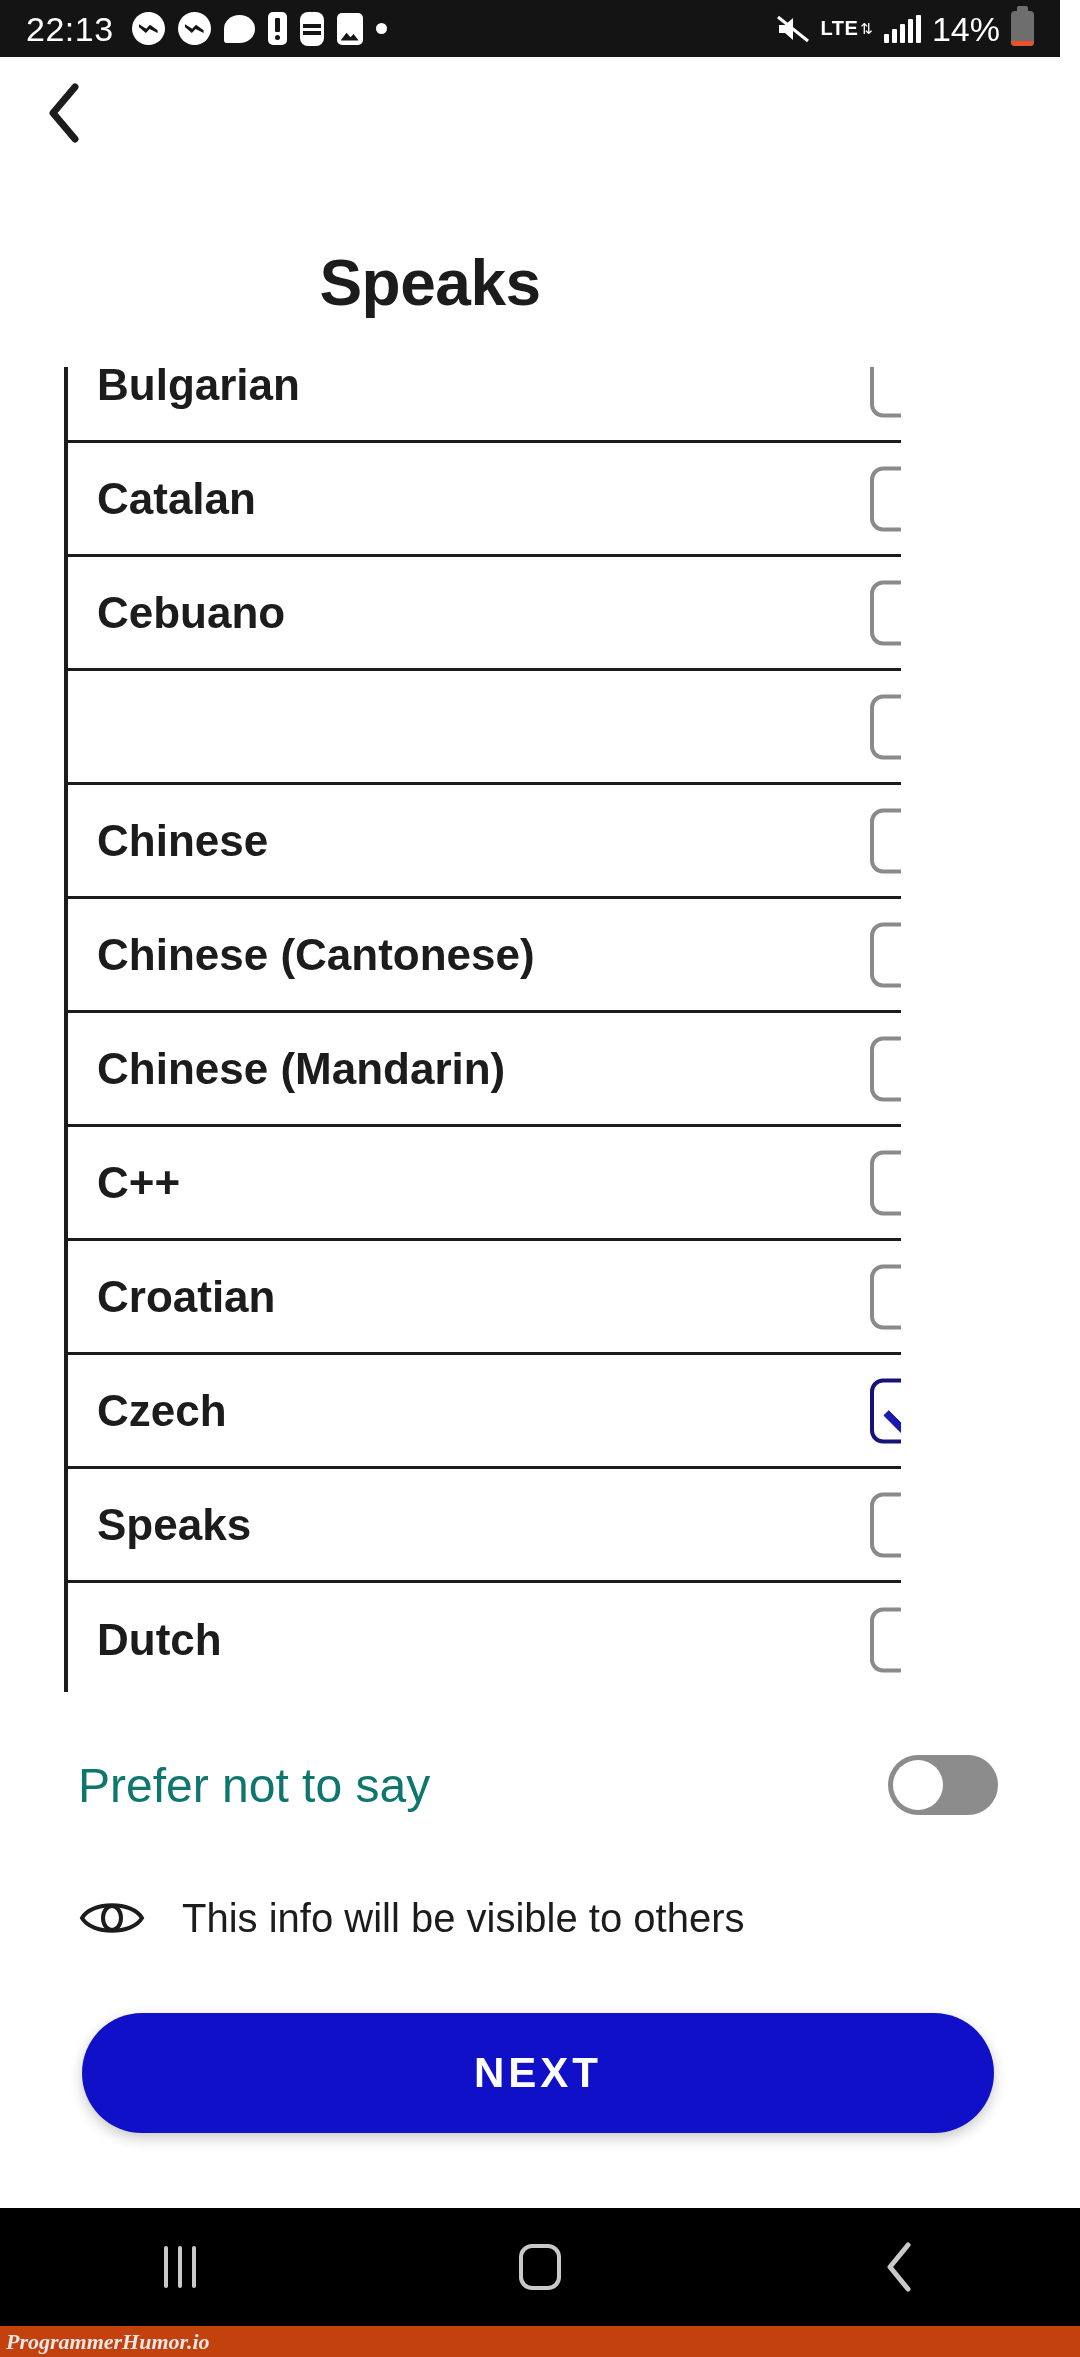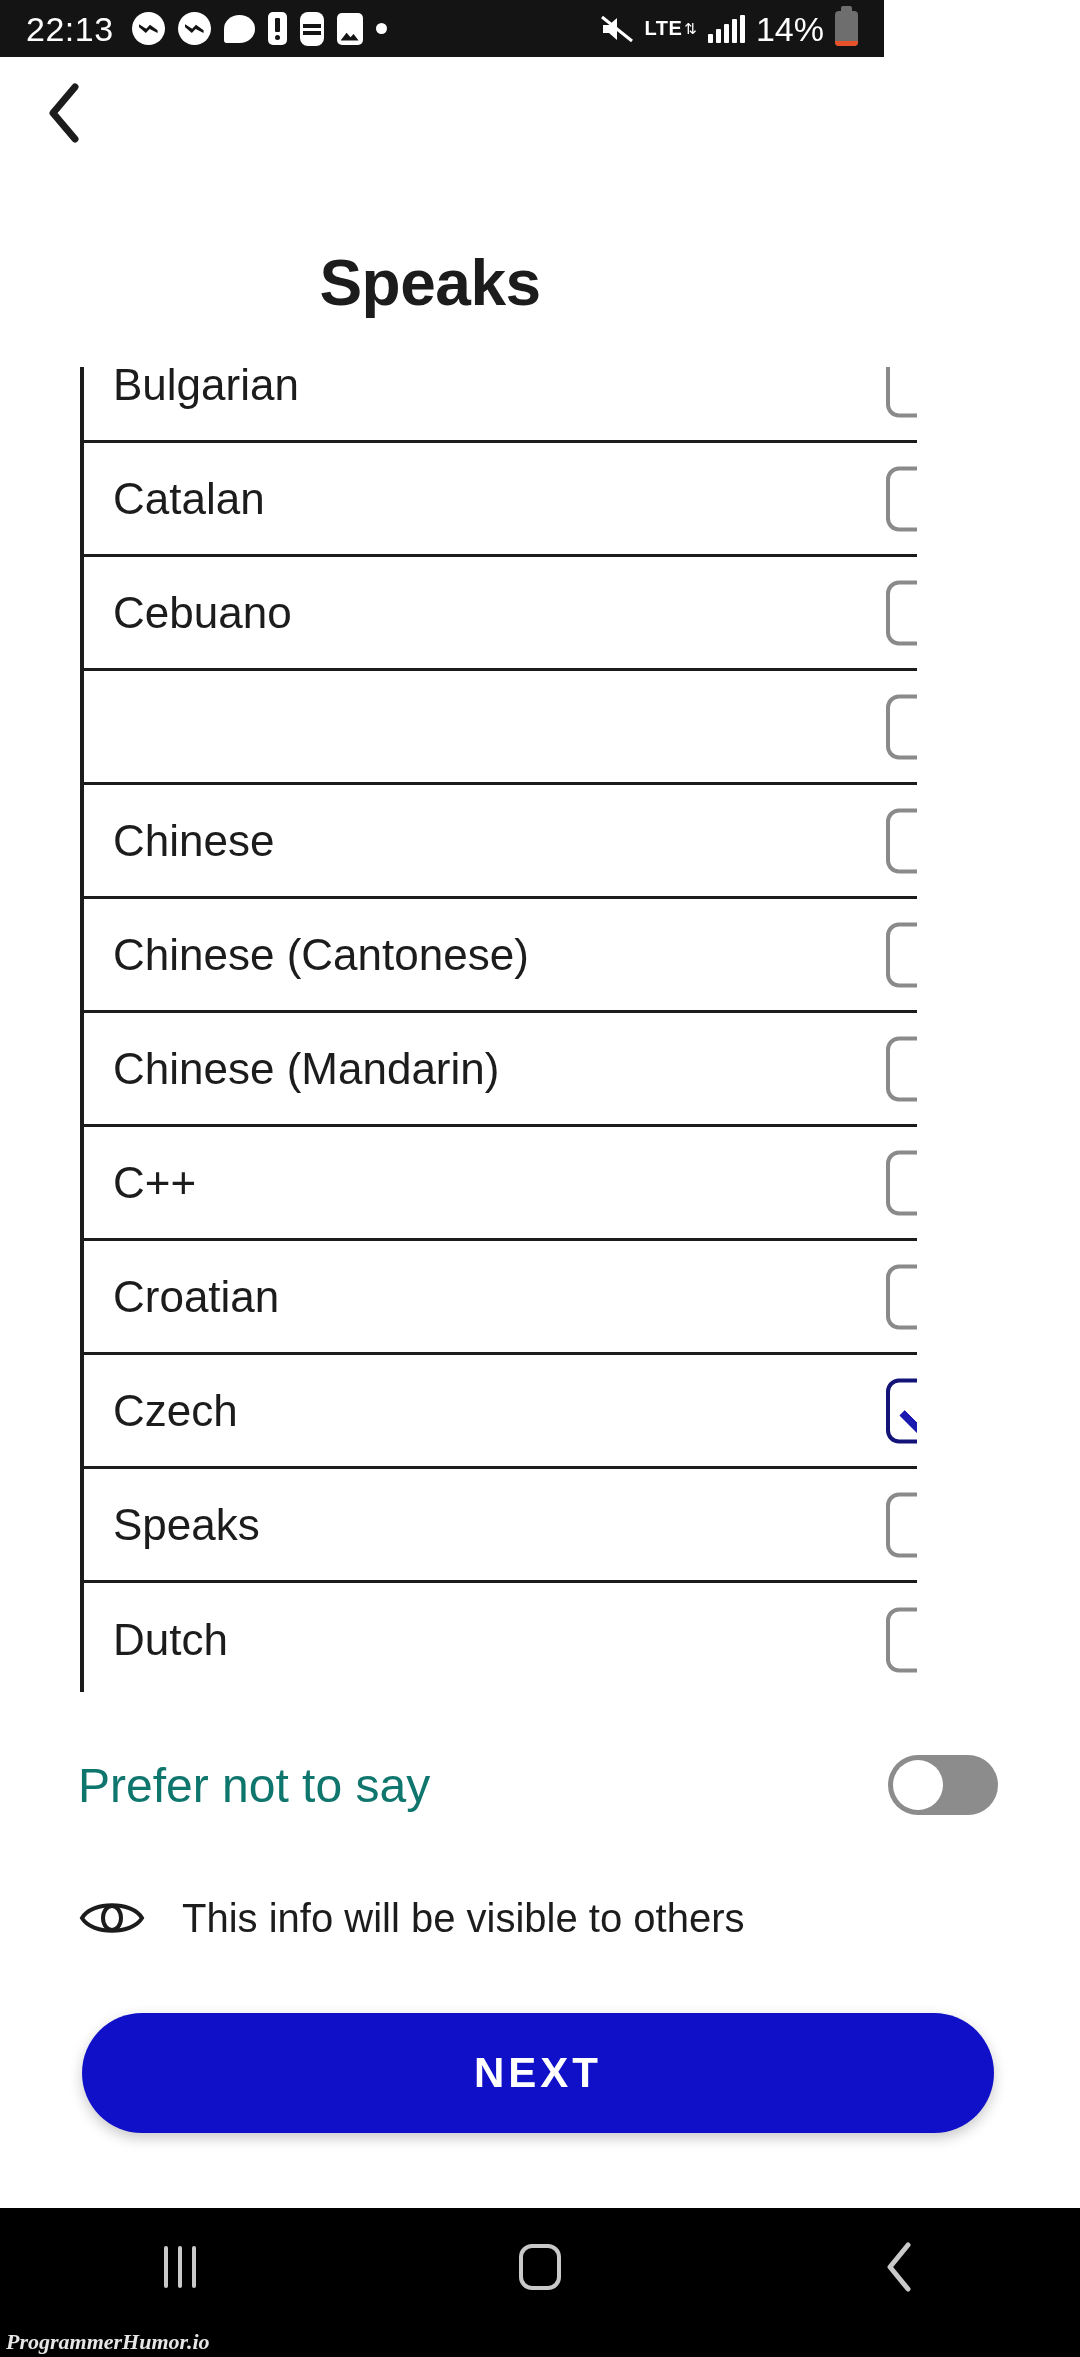--- a/index.html
+++ b/index.html
@@ -6,21 +6,21 @@
   html, body {
     width:1080px; height:2357px;
     background:#ffffff;
     font-family:"Liberation Sans", sans-serif;
     overflow:hidden;
   }
   #screen { position:relative; width:1080px; height:2357px; background:#fff; }
 
   
   .statusbar{
-    position:absolute; left:0; top:0; width:884px; height:57px;
+    position:absolute; left:0; top:0; width:1060px; height:57px;
     background:#141414; color:#ffffff;
     display:flex; align-items:center; padding:0 26px;
   }
   .sb-time{ font-size:34px; font-weight:400; letter-spacing:0.5px; line-height:1; }
   .sb-left-icons{ display:flex; align-items:center; gap:13px; margin-left:18px; }
   .sb-right{ margin-left:auto; display:flex; align-items:center; gap:11px; }
   .ic{ display:inline-block; }
 
   .msgr{
     width:33px;height:33px;border-radius:50%;background:#fff;
@@ -86,23 +86,24 @@
   }
   .backbtn svg{ display:block; }
   .page-title{
     position:absolute; left:0; top:246px; width:860px;
     text-align:center; font-size:64px; font-weight:700; color:#1c1c1c;
     letter-spacing:-0.5px;
   }
 
   
   .listwrap{
-    position:absolute; left:80px; top:367px; width:837px; height:330px;
+    position:absolute; left:64px; top:367px; width:837px; height:330px;
     height:1325px; 
     overflow:hidden;
+    font-weight:bold;
   }
   .listbox{
     position:relative;
     border-left:4px solid #1c1c1c;
     border-right:4px solid #1c1c1c;
     margin-top:-38px; 
     width:915px;
   }
   .lrow{
     position:relative; height:114px; width:100%;
@@ -164,21 +165,21 @@
     position:absolute; left:0; top:2208px; width:1080px; height:118px; background:#000000;
     display:flex; align-items:center;
   }
   .navbtn{ flex:1; display:flex; align-items:center; justify-content:center; cursor:pointer; }
   .recents{ display:flex; gap:10px; }
   .recents i{ display:block; width:4px; height:42px; background:#c9c9c9; border-radius:2px; }
   .homesq{ width:42px; height:46px; border:4px solid #c9c9c9; border-radius:13px; }
 
   .watermark{
     position:absolute; left:0; top:2326px; width:1080px; height:31px;
-    background:#000000; color:#e6e6e6;
+    background:#c2410c; color:#e6e6e6;
     font-family:"Liberation Serif", serif; font-style:italic; font-weight:700;
     font-size:22px; display:flex; align-items:center; padding-left:6px;
   }
 </style>
 </head>
 <body>
 
 <div id="screen">
 
   <div class="statusbar">

